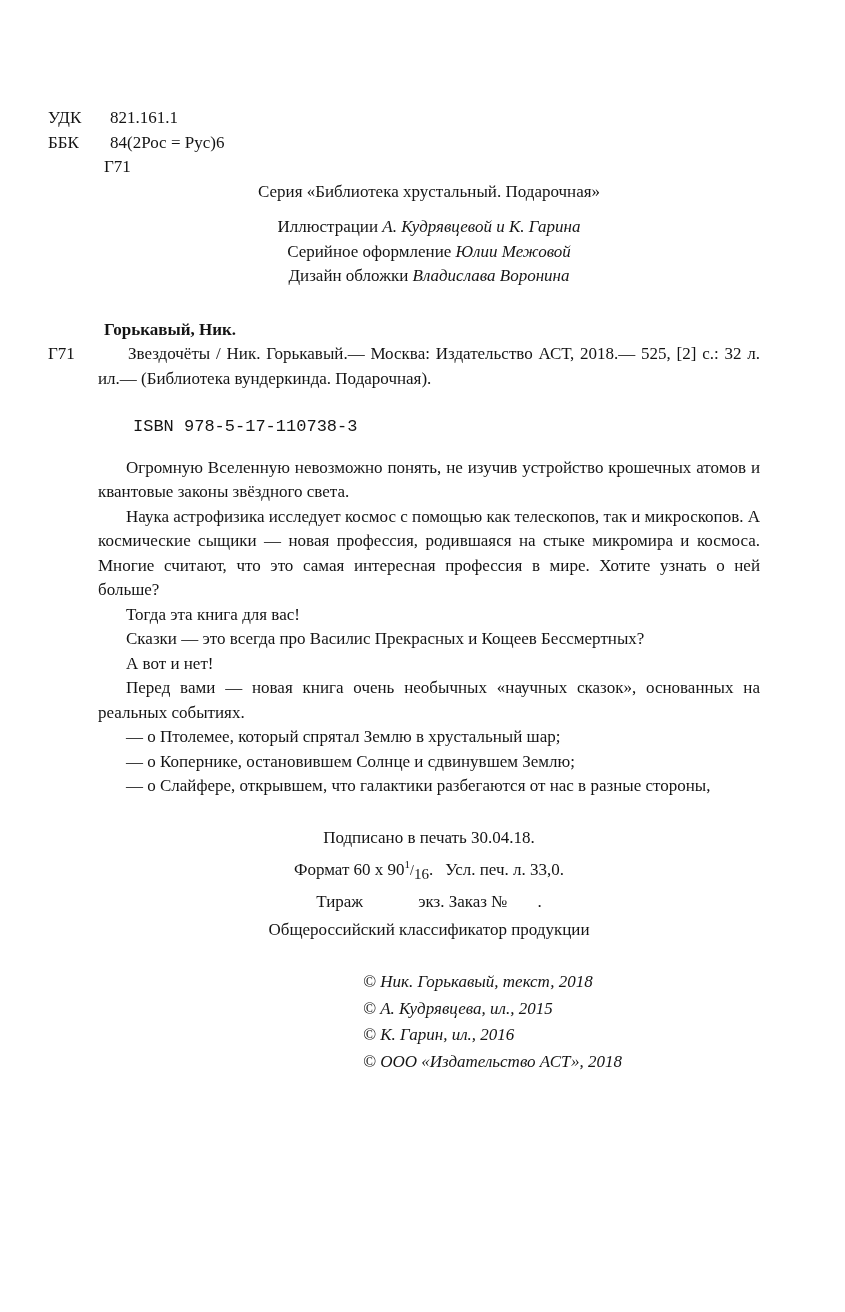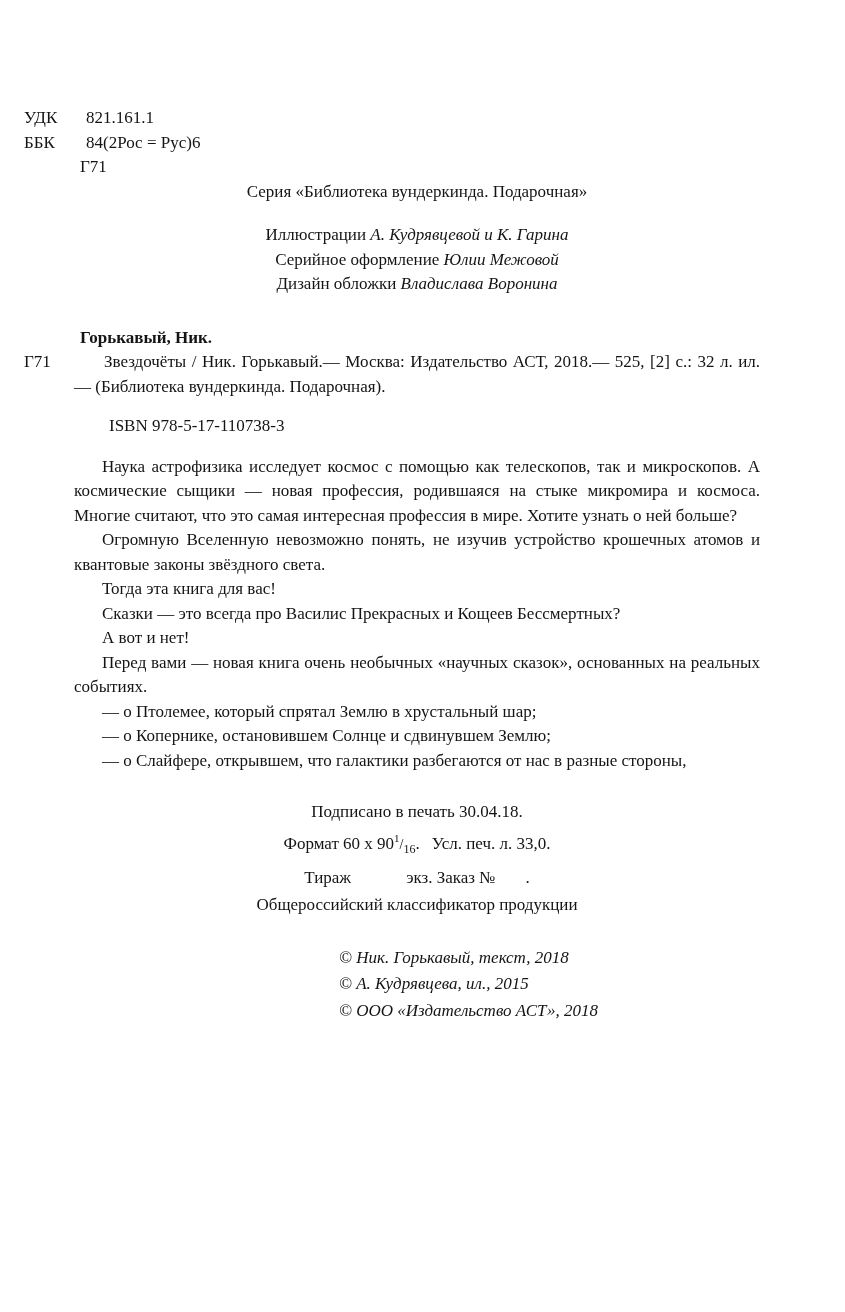--- a/index.html
+++ b/index.html
@@ -8,61 +8,61 @@
     width: 845px;
     height: 1312px;
     font-family: "Liberation Serif", "DejaVu Serif", serif;
     color: #141414;
     overflow: hidden;
   }
   .page {
     position: relative;
     width: 845px;
     height: 1312px;
-    padding: 106px 85px 0 74px;
+    padding: 106px 85px 0 98px;
     font-size: 17px;
     line-height: 24.5px;
   }
 
   
   .codes-block { margin-left: -50px; }
   .code-row { display: flex; }
   .code-label { width: 62px; }
   .code-g71 { padding-left: 56px; }
 
   .centered { text-align: center; }
   .series-line { margin-top: 0; }
 
-  .credits { margin-top: 19px; }
+  .credits { margin-top: 11px; }
   .credit-name { font-style: italic; }
 
   
   .bib-block { position: relative; margin-top: 29px; }
   .bib-author { font-weight: bold; padding-left: 6px; }
   .bib-margin-code { position: absolute; left: -50px; top: 24.5px; }
   .bib-text {
     text-align: justify;
     text-indent: 30px;
     hyphens: auto;
   }
-  .isbn-line { margin-top: 15px; padding-left: 35px; }
+  .isbn-line { margin-top: 24px; padding-left: 35px; font-family: Liberation Mono, monospace; }
 
   
   .annotation { margin-top: 16px; }
   .para {
     text-align: justify;
     text-indent: 28px;
     hyphens: auto;
   }
   .para.no-indent { text-indent: 0; }
 
   
   .imprint { margin-top: 25px; line-height: 27.4px; }
   .frac-sup { font-size: 11px; vertical-align: super; }
-  .frac-sub { font-size: 12px; vertical-align: sub; margin-top: 28px; }
+  .frac-sub { font-size: 15px; vertical-align: sub; margin-top: 28px; }
   .frac-slash { font-size: 14px; }
   .gap-55 { display: inline-block; width: 55px; }
   .gap-30 { display: inline-block; width: 30px; }
   .gap-12 { display: inline-block; width: 12px; }
 
   
   .copyright-block { margin-top: 26px; margin-left: 265px; line-height: 26.5px; font-style: italic; }
 </style>
 </head>
 <body>
@@ -76,21 +76,21 @@
     </div>
     <div class="code-row">
       <span class="code-label">ББК</span>
       <span class="code-value">84(2Рос = Рус)6</span>
     </div>
     <div class="code-row code-g71">
       <span>Г71</span>
     </div>
   </div>
 
-  <div class="series-line centered">Серия «Библиотека вундеркинда. Подарочная»</div>
+  <div class="series-line centered">Серия «Библиотека хрустальный. Подарочная»</div>
 
   <div class="credits centered">
     <div>
       <span>Иллюстрации</span>
       <span class="credit-name">А. Кудрявцевой и К. Гарина</span>
     </div>
     <div>
       <span>Серийное оформление</span>
       <span class="credit-name">Юлии Межовой</span>
     </div>
@@ -102,22 +102,22 @@
 
   <div class="bib-block">
     <div class="bib-author">Горькавый, Ник.</div>
     <span class="bib-margin-code">Г71</span>
     <p class="bib-text">Звездочёты / Ник. Горькавый.— Москва: Издательство АСТ, 2018.— 525, [2] с.: 32 л. ил.— (Библиотека вундеркинда. Подарочная).</p>
   </div>
 
   <div class="isbn-line">ISBN 978-5-17-110738-3</div>
 
   <div class="annotation">
+    <p class="para">Огромную Вселенную невозможно понять, не изучив устройство крошечных атомов и квантовые законы звёздного света.</p>
     <p class="para">Наука астрофизика исследует космос с помощью как телескопов, так и микроскопов. А космические сыщики — новая профессия, родившаяся на стыке микромира и космоса. Многие считают, что это самая интересная профессия в мире. Хотите узнать о ней больше?</p>
-    <p class="para">Огромную Вселенную невозможно понять, не изучив устройство крошечных атомов и квантовые законы звёздного света.</p>
     <p class="para">Тогда эта книга для вас!</p>
     <p class="para">Сказки — это всегда про Василис Прекрасных и Кощеев Бессмертных?</p>
     <p class="para">А вот и нет!</p>
     <p class="para">Перед вами — новая книга очень необычных «научных сказок», основанных на реальных событиях.</p>
     <p class="para">— о Птолемее, который спрятал Землю в хрустальный шар;</p>
     <p class="para">— о Копернике, остановившем Солнце и сдвинувшем Землю;</p>
     <p class="para">— о Слайфере, открывшем, что галактики разбегаются от нас в разные стороны,</p>
   </div>
 
   <div class="imprint centered">
@@ -127,16 +127,17 @@
     </div>
     <div>
       <span>Тираж</span><span class="gap-55"></span><span>экз. Заказ №</span><span class="gap-30"></span><span>.</span>
     </div>
     <div>Общероссийский классификатор продукции</div>
   </div>
 
   <div class="copyright-block">
     <div>© Ник. Горькавый, текст, 2018</div>
     <div>© А. Кудрявцева, ил., 2015</div>
+    <div>© К. Гарин, ил., 2016</div>
     <div>© ООО «Издательство АСТ», 2018</div>
   </div>
 
 </div>
 
 </body></html>

